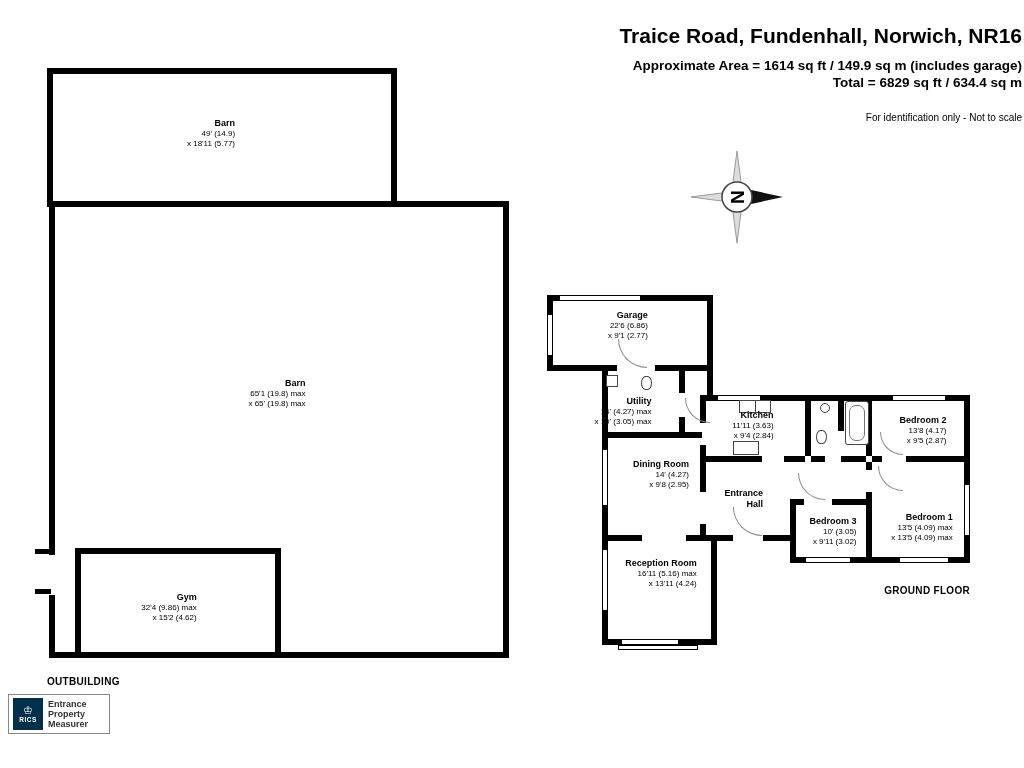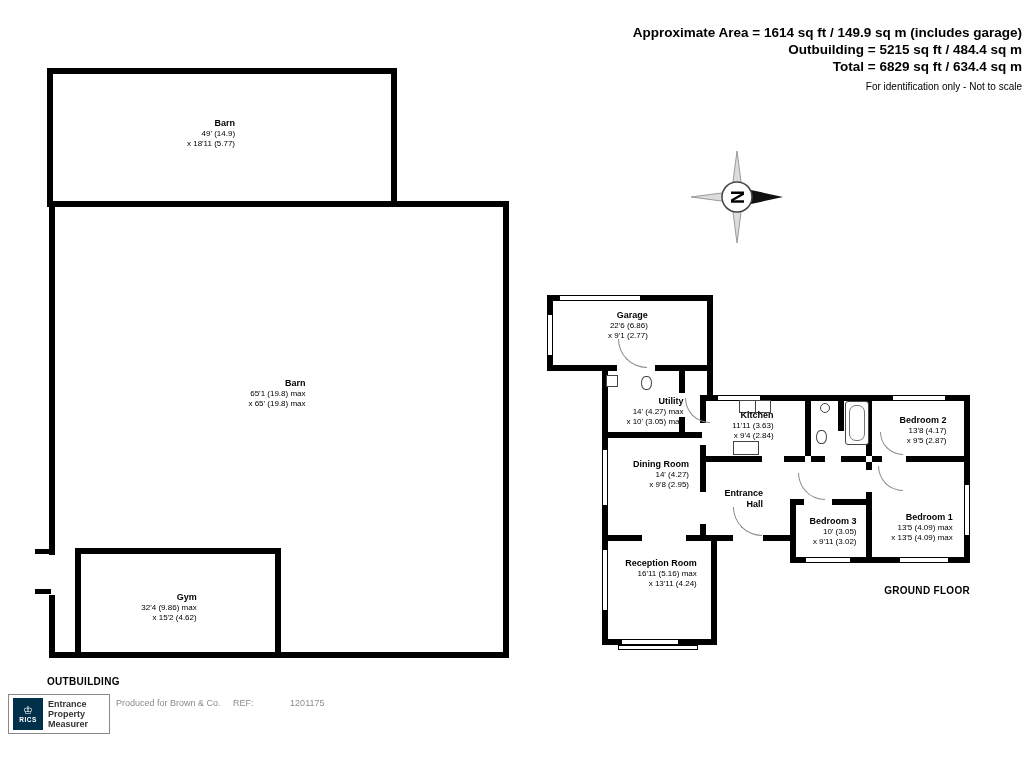--- a/index.html
+++ b/index.html
@@ -18,21 +18,21 @@
   .sink::after{content:"";position:absolute;top:0;bottom:0;left:50%;width:1px;background:#444;}
   .bay{position:absolute;border:1px solid #000;background:#fff;box-sizing:border-box;}
   .room-label{position:absolute;transform:translate(-50%,-50%);text-align:right;white-space:nowrap;}
   .room-label.wrap{white-space:normal;width:52px;}
   .room-name{display:block;font-weight:bold;font-size:9px;line-height:11px;}
   .room-dims{display:block;font-size:8px;line-height:10px;}
   .section-label{position:absolute;font-weight:bold;font-size:10px;letter-spacing:.3px;}
   .header{position:absolute;top:24px;right:2px;text-align:right;}
   .title{font-size:21px;font-weight:bold;margin-bottom:9px;}
   .area-line{font-size:13.5px;font-weight:bold;line-height:17px;}
-  .disclaimer{font-size:10px;margin-top:6px;}
+  .disclaimer{font-size:10px;margin-top:21px;}
   .compass{position:absolute;left:685px;top:145px;}
   .rics-box{position:absolute;left:8px;top:694px;width:102px;height:40px;border:1px solid #888;
             display:flex;align-items:center;gap:5px;padding:2px 4px;box-sizing:border-box;background:#fff;}
   .rics-mark{width:30px;height:32px;background:#00304a;color:#fff;display:flex;flex-direction:column;
              align-items:center;justify-content:center;flex:0 0 auto;}
   .rics-crest{font-size:11px;line-height:11px;}
   .rics-word{font-size:6.5px;font-weight:bold;letter-spacing:.5px;}
   .rics-lines{font-size:9px;font-weight:bold;color:#333;line-height:10px;}
   .footer-text{position:absolute;left:116px;top:697px;font-size:9px;color:#8c8c8c;line-height:12.5px;}
   .ref-label{margin-left:10px;}
@@ -136,21 +136,21 @@
     <span class="room-name">Gym</span>
     <span class="room-dims">32'4 (9.86) max</span>
     <span class="room-dims">x 15'2 (4.62)</span>
   </div>
 
   <div class="room-label" style="left:628px;top:325px">
     <span class="room-name">Garage</span>
     <span class="room-dims">22'6 (6.86)</span>
     <span class="room-dims">x 9'1 (2.77)</span>
   </div>
-  <div class="room-label" style="left:655px;top:411px">
+  <div class="room-label" style="left:623px;top:411px">
     <span class="room-name">Utility</span>
     <span class="room-dims">14' (4.27) max</span>
     <span class="room-dims">x 10' (3.05) max</span>
   </div>
   <div class="room-label" style="left:753px;top:425px">
     <span class="room-name">Kitchen</span>
     <span class="room-dims">11'11 (3.63)</span>
     <span class="room-dims">x 9'4 (2.84)</span>
   </div>
   <div class="room-label" style="left:661px;top:474px">
@@ -179,22 +179,22 @@
   <div class="room-label" style="left:922px;top:527px">
     <span class="room-name">Bedroom 1</span>
     <span class="room-dims">13'5 (4.09) max</span>
     <span class="room-dims">x 13'5 (4.09) max</span>
   </div>
 
   <div class="section-label" style="left:47px;top:676px">OUTBUILDING</div>
   <div class="section-label" style="left:860px;top:585px;width:110px;text-align:right">GROUND FLOOR</div>
 
   <div class="header">
+    <div class="title">Traice Road, Fundenhall, Norwich, NR16</div>
     <div class="area-line">Approximate Area = 1614 sq ft / 149.9 sq m (includes garage)</div>
-    <div class="area-line">Outbuilding = 5215 sq ft / 484.4 sq m</div>
     <div class="area-line">Total = 6829 sq ft / 634.4 sq m</div>
     <div class="disclaimer">For identification only - Not to scale</div>
   </div>
 
   <svg class="compass" width="104" height="104" viewBox="0 0 104 104">
     <polygon points="52,6 58,52 52,98 46,52" fill="#dcdcdc" stroke="#9a9a9a" stroke-width="1"></polygon>
     <polygon points="6,52 52,46 52,58" fill="#dcdcdc" stroke="#9a9a9a" stroke-width="1"></polygon>
     <polygon points="52,42 98,52 52,62" fill="#111"></polygon>
     <circle cx="52" cy="52" r="15" fill="#fff" stroke="#444" stroke-width="1.5"></circle>
     <text x="52" y="52" transform="rotate(90 52 52)" text-anchor="middle" dominant-baseline="central" font-size="19" font-weight="bold" font-family="Liberation Sans, sans-serif">N</text>
@@ -205,20 +205,15 @@
       <span class="rics-crest">♔</span>
       <span class="rics-word">RICS</span>
     </div>
     <div class="rics-lines">
       <div>Entrance</div>
       <div>Property</div>
       <div>Measurer</div>
     </div>
   </div>
   <div class="footer-text">
-    <div>
-      <span>Produced for Brown &amp; Co.</span>
-      <span class="ref-label">REF:</span>
-      <span class="ref-value">1201175</span>
-    </div>
   </div>
 
 </div>
 
 </body></html>

